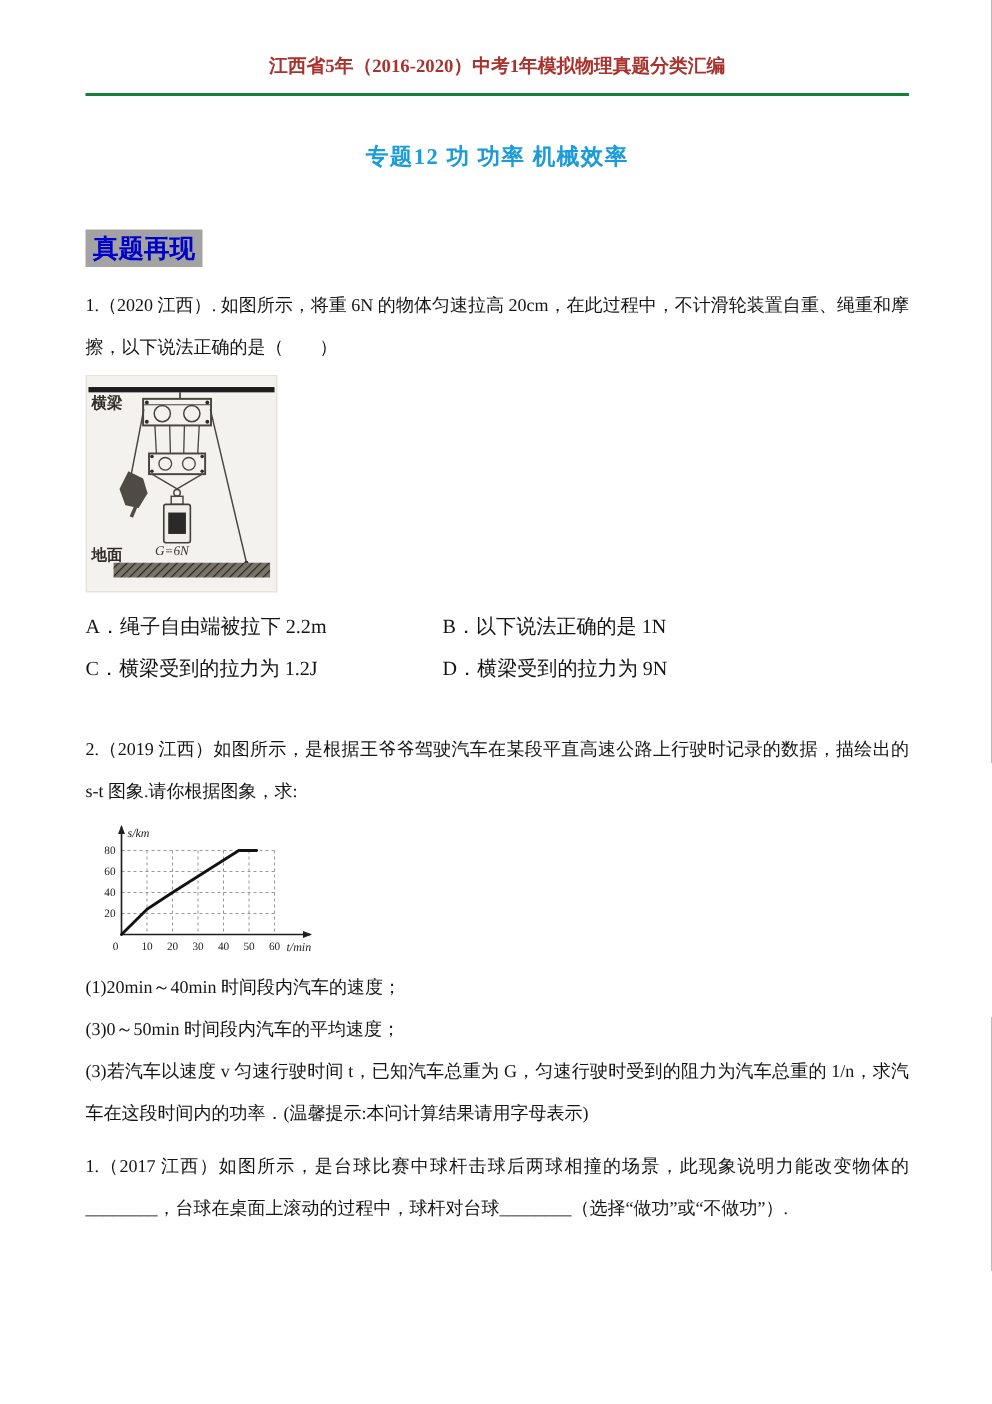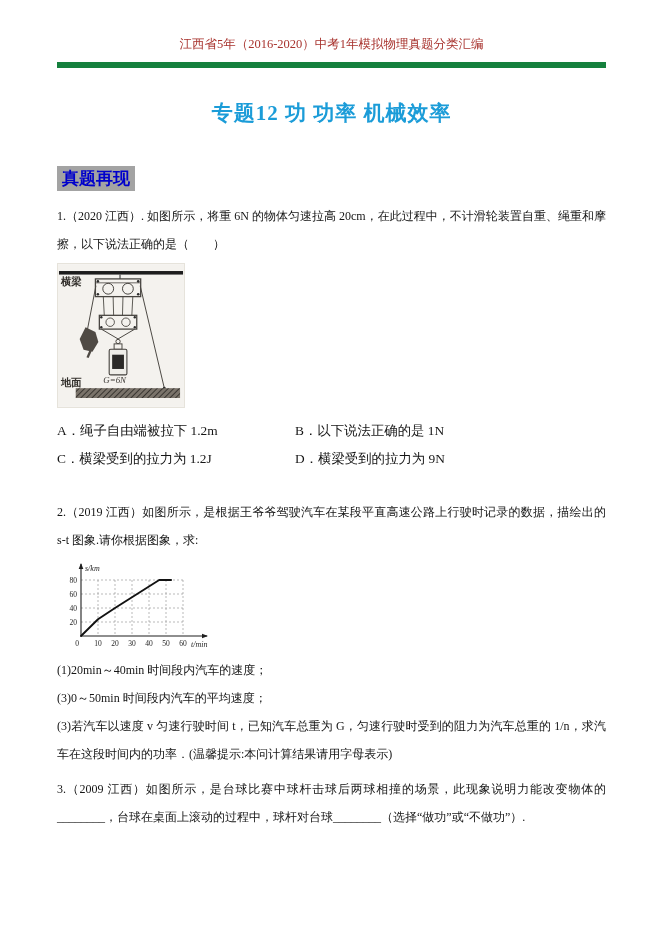--- a/index.html
+++ b/index.html
@@ -6,27 +6,27 @@
   html,body { background:#888; }
   .page {
     position:relative; width:661px; height:936px; margin:0 auto;
     background:#ffffff; overflow:hidden;
     font-family:"Liberation Serif","DejaVu Serif",serif;
     color:#151515;
   }
   .content { position:absolute; left:57px; top:36px; width:549px; }
 
   .doc-header {
-    text-align:center; font-size:12.5px; font-weight:normal;
+    text-align:center; font-size:12.5px; font-weight:bold;
     color:var(--header-red,#a8332e);
-    padding-bottom:9px; border-bottom:6px solid #15803d;
+    padding-bottom:9px; border-bottom:2px solid #15803d;
   }
   .doc-title {
     margin-top:31px; text-align:center;
-    font-size:21px; font-weight:bold; letter-spacing:1px;
+    font-size:15px; font-weight:bold; letter-spacing:1px;
     color:var(--title-blue,#1b9cd8);
   }
   .section-badge-wrap { margin-top:39px; }
   .section-badge {
     display:inline-block; font-size:17px; font-weight:bold;
     color:var(--section-blue,#0000cc); background:#a3a3a3; padding:1px 5px;
   }
   .para {
     font-size:12px; line-height:28px; text-align:justify;
   }
@@ -120,21 +120,21 @@
           <pattern id="hatch" width="4" height="4" patternUnits="userSpaceOnUse" patternTransform="rotate(45)">
             <rect width="4" height="4" fill="#7a736a"></rect>
             <line x1="0" y1="0" x2="0" y2="4" stroke="#262420" stroke-width="1.6"></line>
           </pattern>
         </defs>
         <rect x="18" y="126" width="106" height="10" fill="url(#hatch)"></rect>
       </svg>
     </div>
 
     <div class="options">
-      <div>A．绳子自由端被拉下 1.2m</div>
+      <div>A．绳子自由端被拉下 2.2m</div>
       <div>B．以下说法正确的是 1N</div>
       <div>C．横梁受到的拉力为 1.2J</div>
       <div>D．横梁受到的拉力为 9N</div>
     </div>
 
     <p class="para q2-text">2.（2019 江西）如图所示，是根据王爷爷驾驶汽车在某段平直高速公路上行驶时记录的数据，描绘出的 s-t 图象.请你根据图象，求:</p>
 
     <div class="figure2">
       <svg id="st-graph" width="154" height="94" viewBox="0 0 154 94">
           <line x1="37" y1="22" x2="37" y2="78" stroke="#8a8a8a" stroke-width="0.6" stroke-dasharray="2,2"></line>
@@ -167,16 +167,16 @@
           <polyline points="20,78 37,61.2 54,50 98.2,22 110.1,22" fill="none" stroke="#121212" stroke-width="1.9" stroke-linejoin="round" stroke-linecap="round"></polyline>
         </svg>
     </div>
 
     <div class="subqs">
       <p class="para">(1)20min～40min 时间段内汽车的速度；</p>
       <p class="para">(3)0～50min 时间段内汽车的平均速度；</p>
       <p class="para">(3)若汽车以速度 v 匀速行驶时间 t，已知汽车总重为 G，匀速行驶时受到的阻力为汽车总重的 1/n，求汽车在这段时间内的功率．(温馨提示:本问计算结果请用字母表示)</p>
     </div>
 
-    <p class="para q3-text">3.（2009 江西）如图所示，是台球比赛中球杆击球后两球相撞的场景，此现象说明力能改变物体的________，台球在桌面上滚动的过程中，球杆对台球________（选择“做功”或“不做功”）.</p>
+    <p class="para q3-text">1.（2017 江西）如图所示，是台球比赛中球杆击球后两球相撞的场景，此现象说明力能改变物体的________，台球在桌面上滚动的过程中，球杆对台球________（选择“做功”或“不做功”）.</p>
 
   </div>
 </div>
 
 </body></html>

